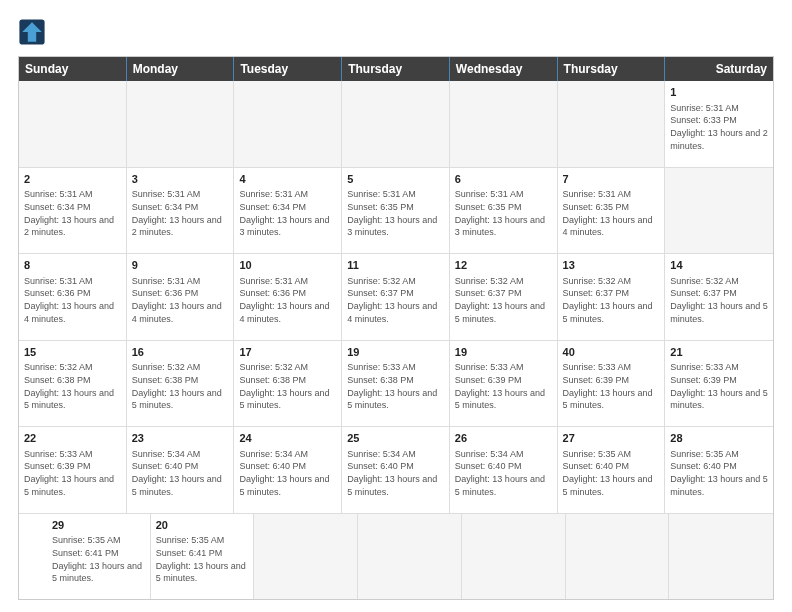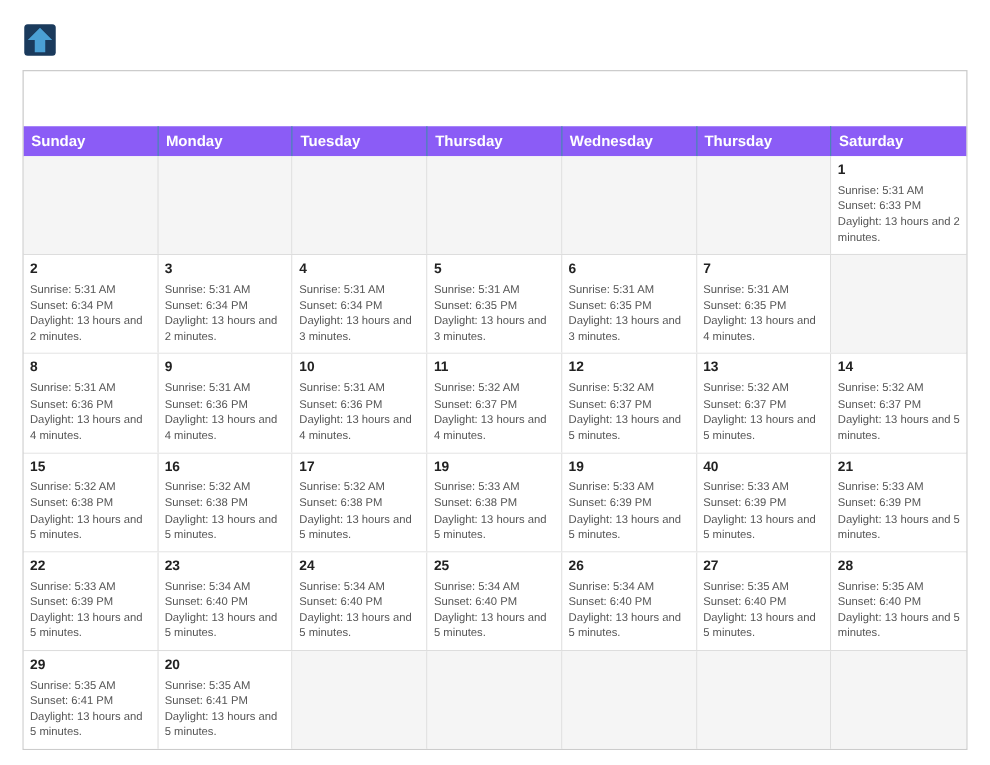--- a/index.html
+++ b/index.html
@@ -56,43 +56,42 @@
     }
     .calendar {
       flex: 1;
       display: flex;
       flex-direction: column;
       border: 1px solid #ccc;
     }
     .cal-header {
       display: grid;
       grid-template-columns: repeat(7, 1fr);
-      background: #8b5cf6;
-      margin-top: 44px;
+      background: #404040;
     }
     .cal-header-cell {
       color: #fff;
       font-weight: bold;
       font-size: 12px;
       padding: 5px 6px;
       border-right: 1px solid #4a84b6;
     }
-    .cal-header-cell:last-child { border-right: none; }
+    .cal-header-cell:last-child { border-right: none; text-align: right; }
     .cal-body {
       flex: 1;
       display: flex;
       flex-direction: column;
     }
     .cal-row {
       display: grid;
       grid-template-columns: repeat(7, 1fr);
       flex: 1;
       border-bottom: 1px solid #ddd;
     }
-    .cal-row:last-child { border-bottom: none; }
+    .cal-row:last-child { border-bottom: none; margin-left: 28px; }
     .cal-cell {
       border-right: 1px solid #ddd;
       padding: 4px 5px;
       font-size: 9.5px;
       color: #333;
       line-height: 1.35;
       vertical-align: top;
       background: #fff;
     }
     .cal-cell:last-child { border-right: none; }

